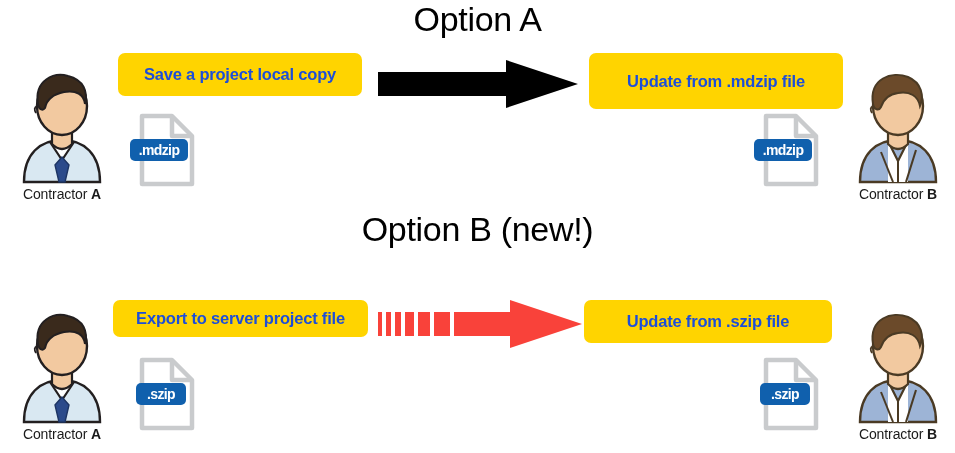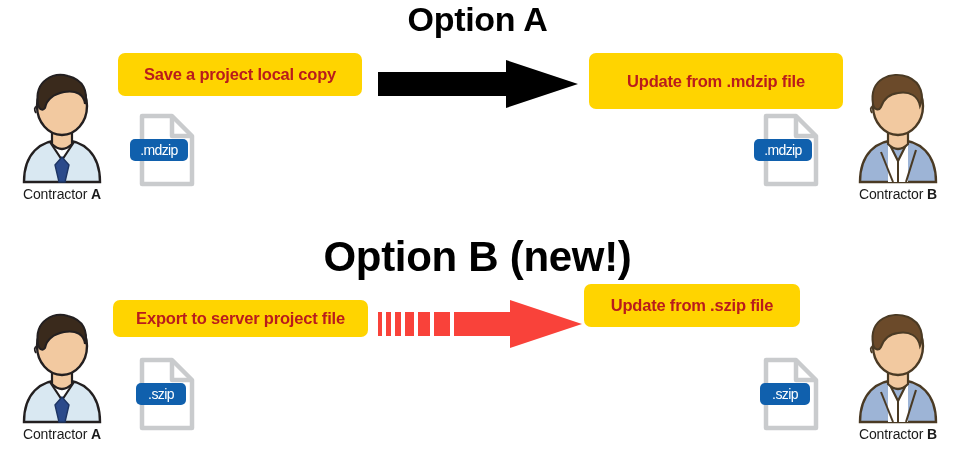--- a/index.html
+++ b/index.html
@@ -19,39 +19,39 @@
     background: #ffffff;
     overflow: hidden;
   }
 
   
   .section-title {
     position: absolute;
     width: 955px;
     left: 0;
     text-align: center;
-    font-weight: bold;
+    font-weight: normal;
     color: #000000;
     letter-spacing: -0.3px;
     line-height: 1;
     white-space: nowrap;
   }
   .title-a { top: 2px;  font-size: 34px; }
-  .title-b { top: 236px; font-size: 42px; }
+  .title-b { top: 212px; font-size: 34px; }
 
   
   .pill {
     position: absolute;
     background: #FFD60A;
     background: #ffd400;
     border-radius: 7px;
     display: flex;
     align-items: center;
     justify-content: center;
-    color: #b91c1c;
+    color: #1d4ed8;
     font-weight: bold;
     font-size: 16.5px;
     letter-spacing: -0.2px;
     white-space: nowrap;
     box-sizing: border-box;
     padding: 7px 12px;
   }
 
   
   .person { position: absolute; }
@@ -69,21 +69,21 @@
   .person-label b { font-weight: bold; }
 
   
   .fileicon { position: absolute; }
   .fileicon svg { display: block; }
   .file-badge {
     position: absolute;
     background: #1060ad;
     border-radius: 5px;
     color: #ffffff;
-    font-weight: normal;
+    font-weight: bold;
     font-size: 14px;
     letter-spacing: -0.6px;
     display: flex;
     align-items: center;
     justify-content: center;
     white-space: nowrap;
     box-sizing: border-box;
   }
 
   
@@ -203,21 +203,21 @@
       <rect x="8" y="12" width="5" height="24" fill="#f9423a"></rect>
       <rect x="17" y="12" width="6" height="24" fill="#f9423a"></rect>
       <rect x="27" y="12" width="9" height="24" fill="#f9423a"></rect>
       <rect x="40" y="12" width="12" height="24" fill="#f9423a"></rect>
       <rect x="56" y="12" width="16" height="24" fill="#f9423a"></rect>
 
       <path d="M76 12 L132 12 L132 0 L204 24 L132 48 L132 36 L76 36 Z" fill="#f9423a"></path>
     </svg>
   </div>
 
-  <div class="pill" style="left:584px; top:284px; width:216px; height:43px;">Update from .szip file</div>
+  <div class="pill" style="left:584px; top:300px; width:248px; height:43px;">Update from .szip file</div>
 
   <div class="fileicon" style="left:760px; top:356px;">
     <svg width="62" height="76" viewBox="0 0 62 76" aria-hidden="true">
       <path d="M6 4 h30 l20 20 v48 h-50 z" fill="#ffffff" stroke="#c9cbcd" stroke-width="4.5" stroke-linejoin="round"></path>
       <path d="M36 4 v20 h20" fill="none" stroke="#c9cbcd" stroke-width="4.5" stroke-linejoin="round"></path>
     </svg>
     <div class="file-badge" style="left:0px; top:27px; width:50px; height:22px;">.szip</div>
   </div>
 
   <div class="person" style="left:850px; top:304px; width:96px; height:120px;">

